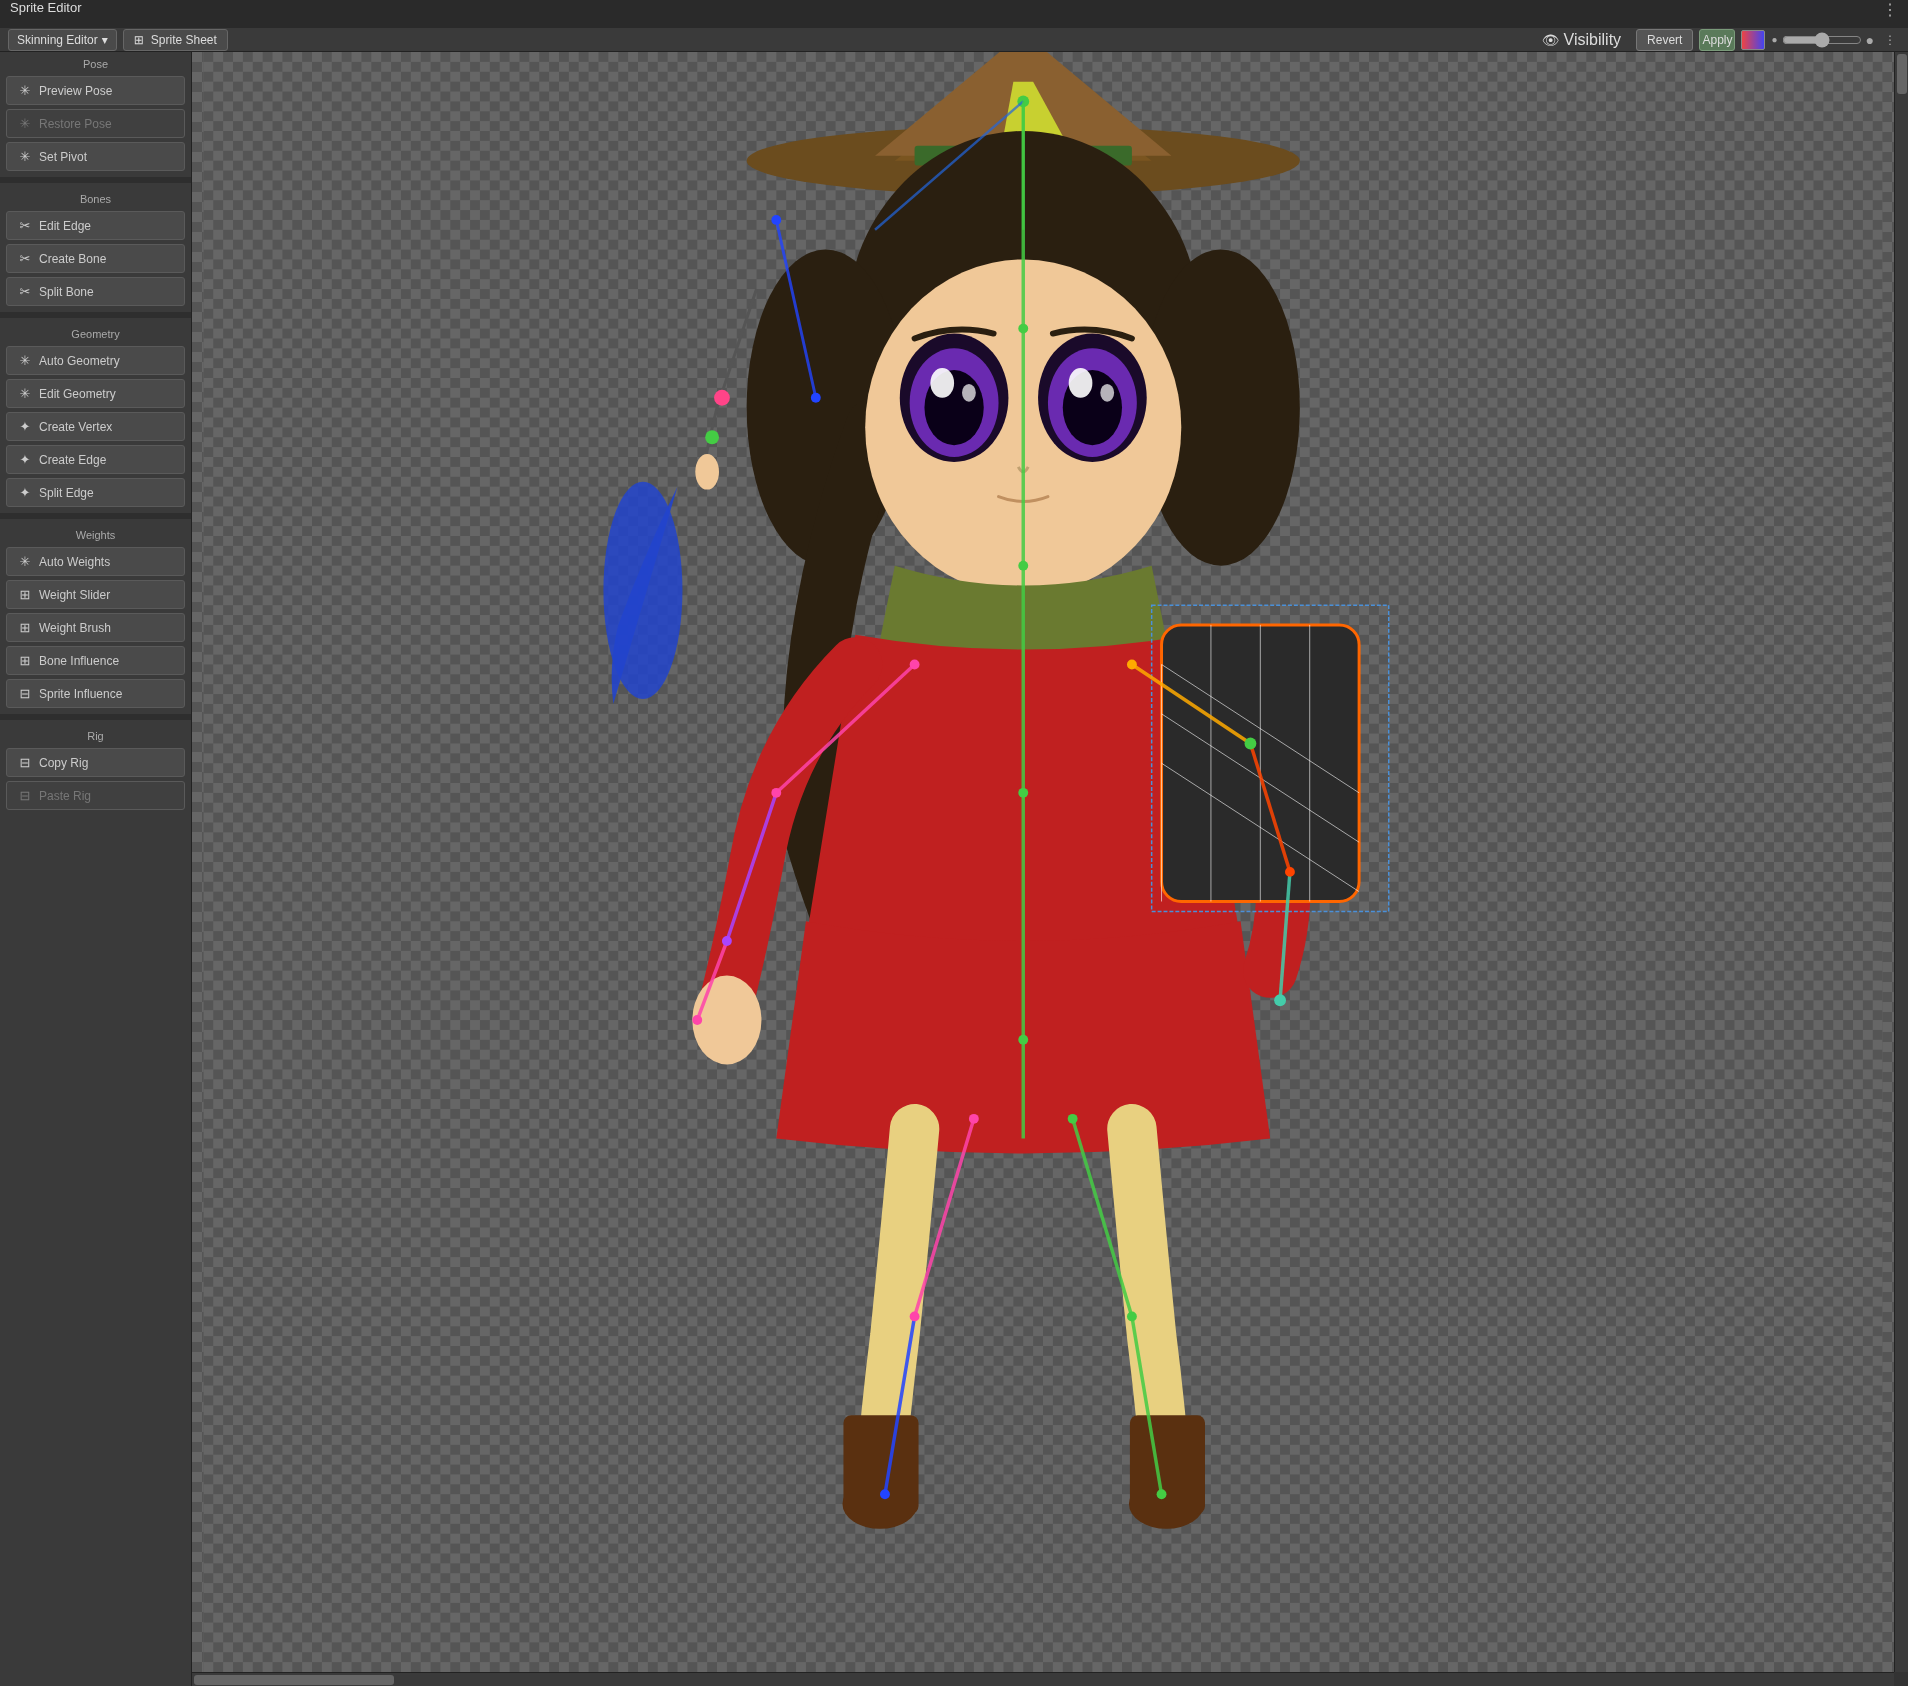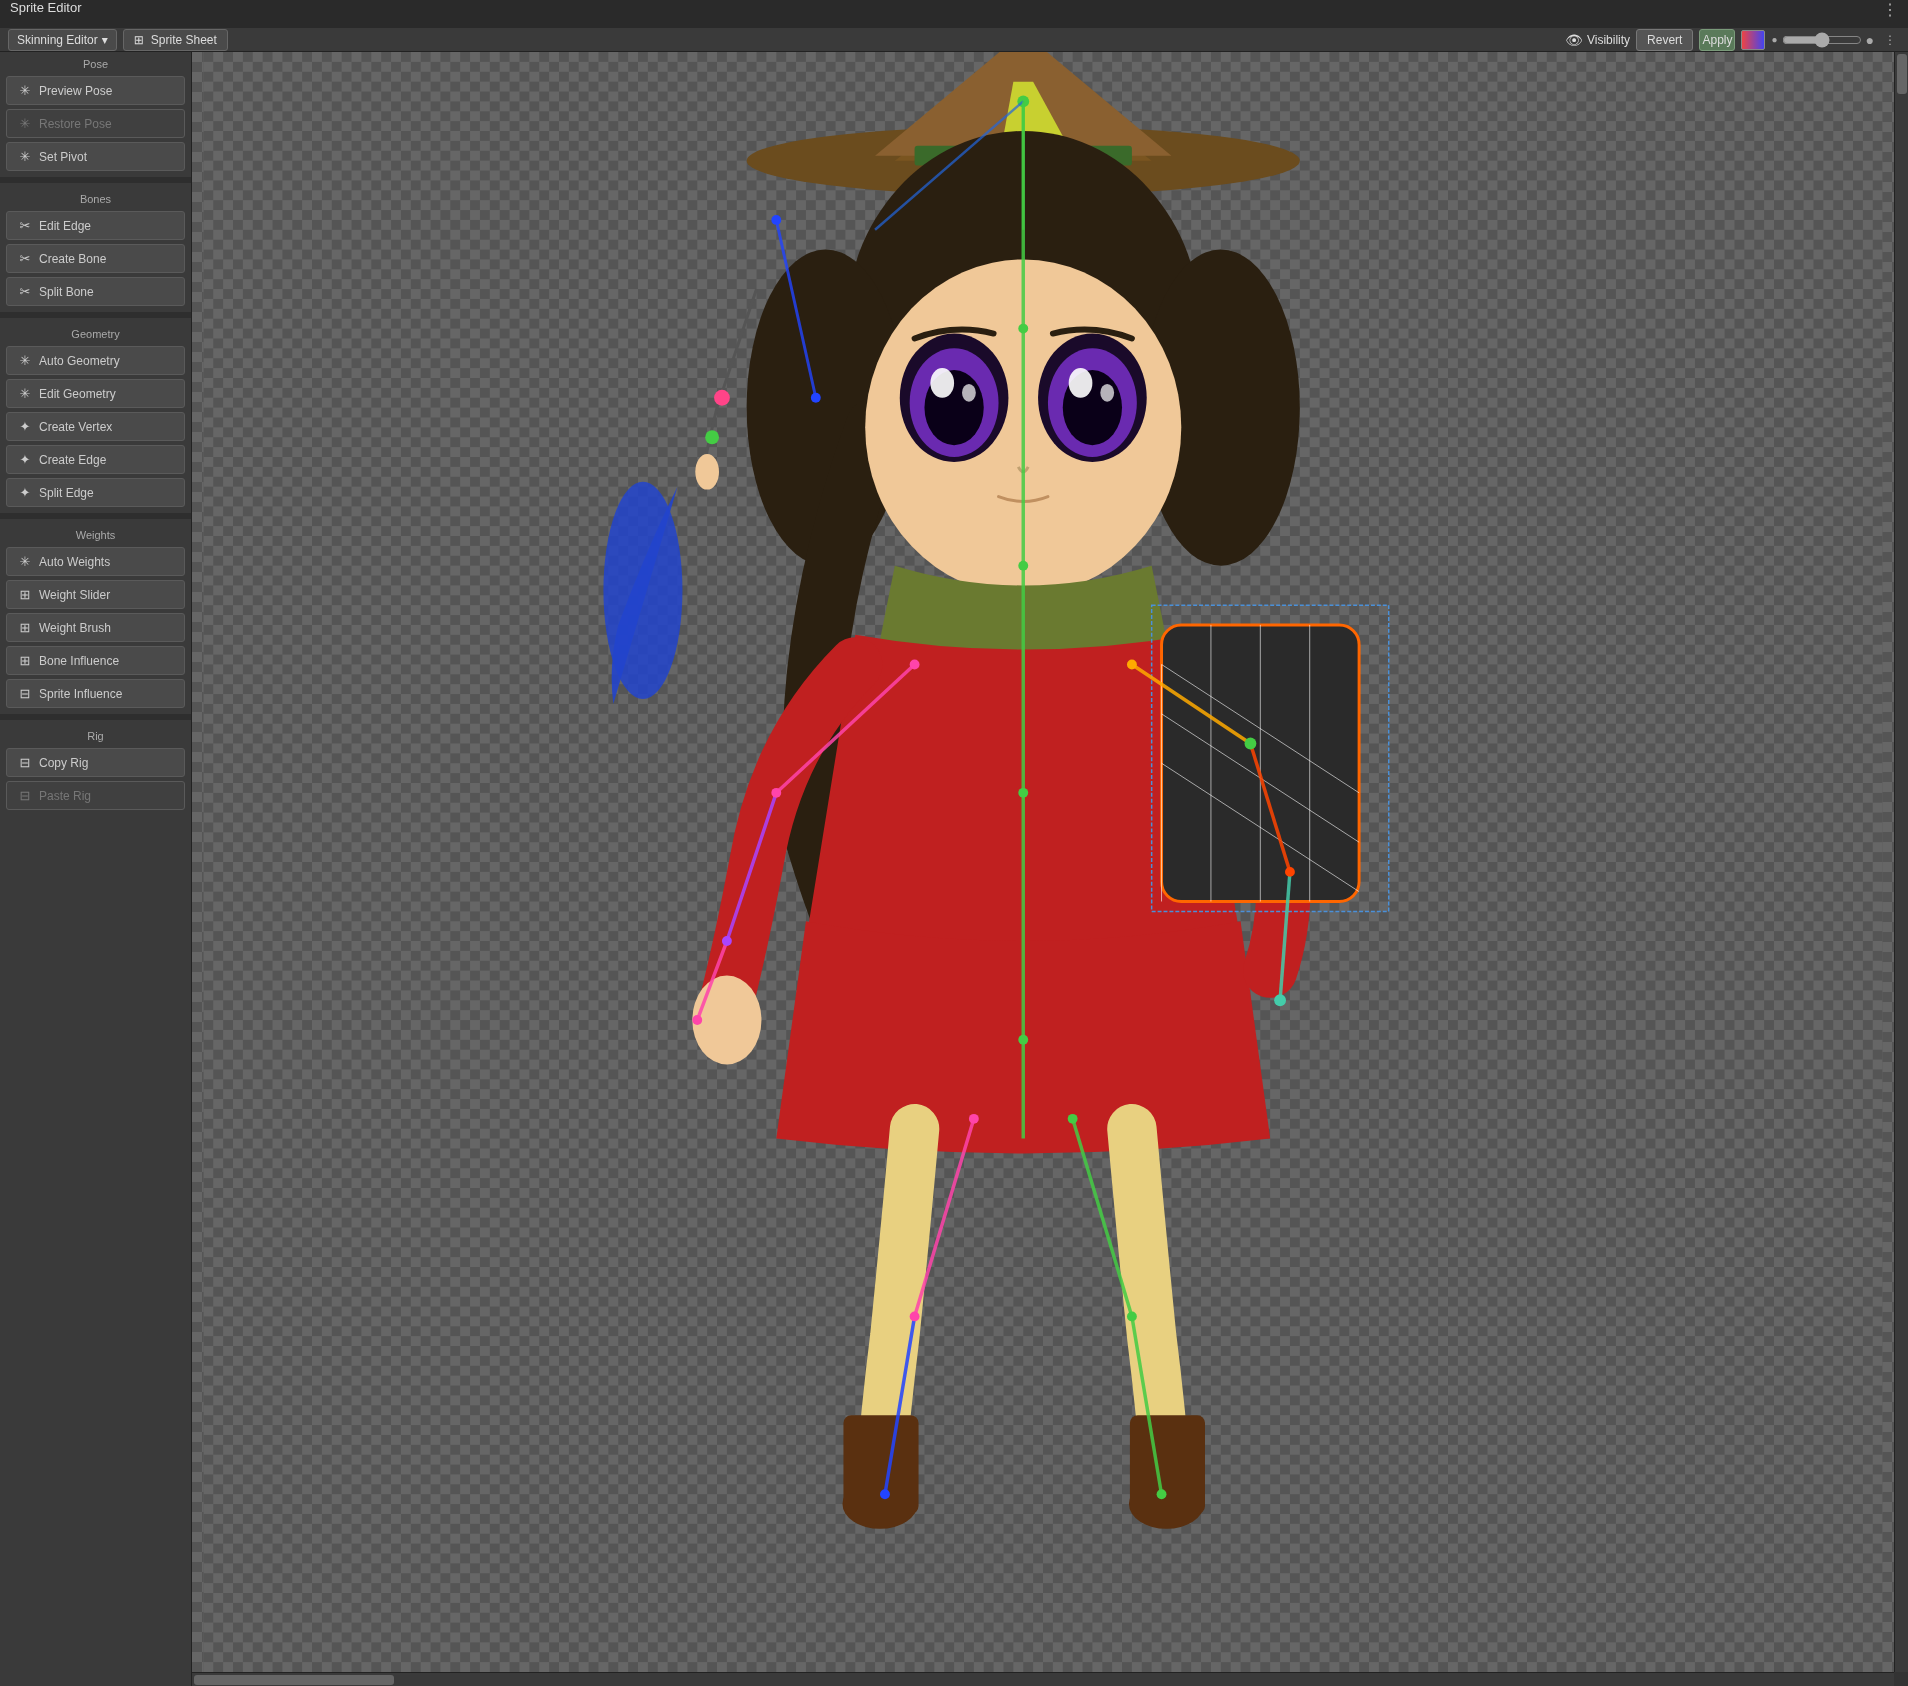--- a/index.html
+++ b/index.html
@@ -68,30 +68,31 @@
       align-items: center;
       gap: 4px;
       cursor: pointer;
     }
     .toolbar-spacer { flex: 1; }
     .toolbar-visibility {
       display: flex;
       align-items: center;
       gap: 4px;
       color: #ddd;
-      font-size: 12px;
+      font-size: 16px;
     }
     .toolbar-revert {
       background: #555;
       border: 1px solid #777;
       border-radius: 3px;
       color: #ddd;
       padding: 3px 10px;
       font-size: 12px;
       cursor: pointer;
+      margin-left: 9px;
     }
     .toolbar-apply {
       background: #5a7a5a;
       border: 1px solid #7a9a7a;
       border-radius: 3px;
       color: #ddd;
       padding: 3px 2px;
       font-size: 12px;
       cursor: pointer;
     }

